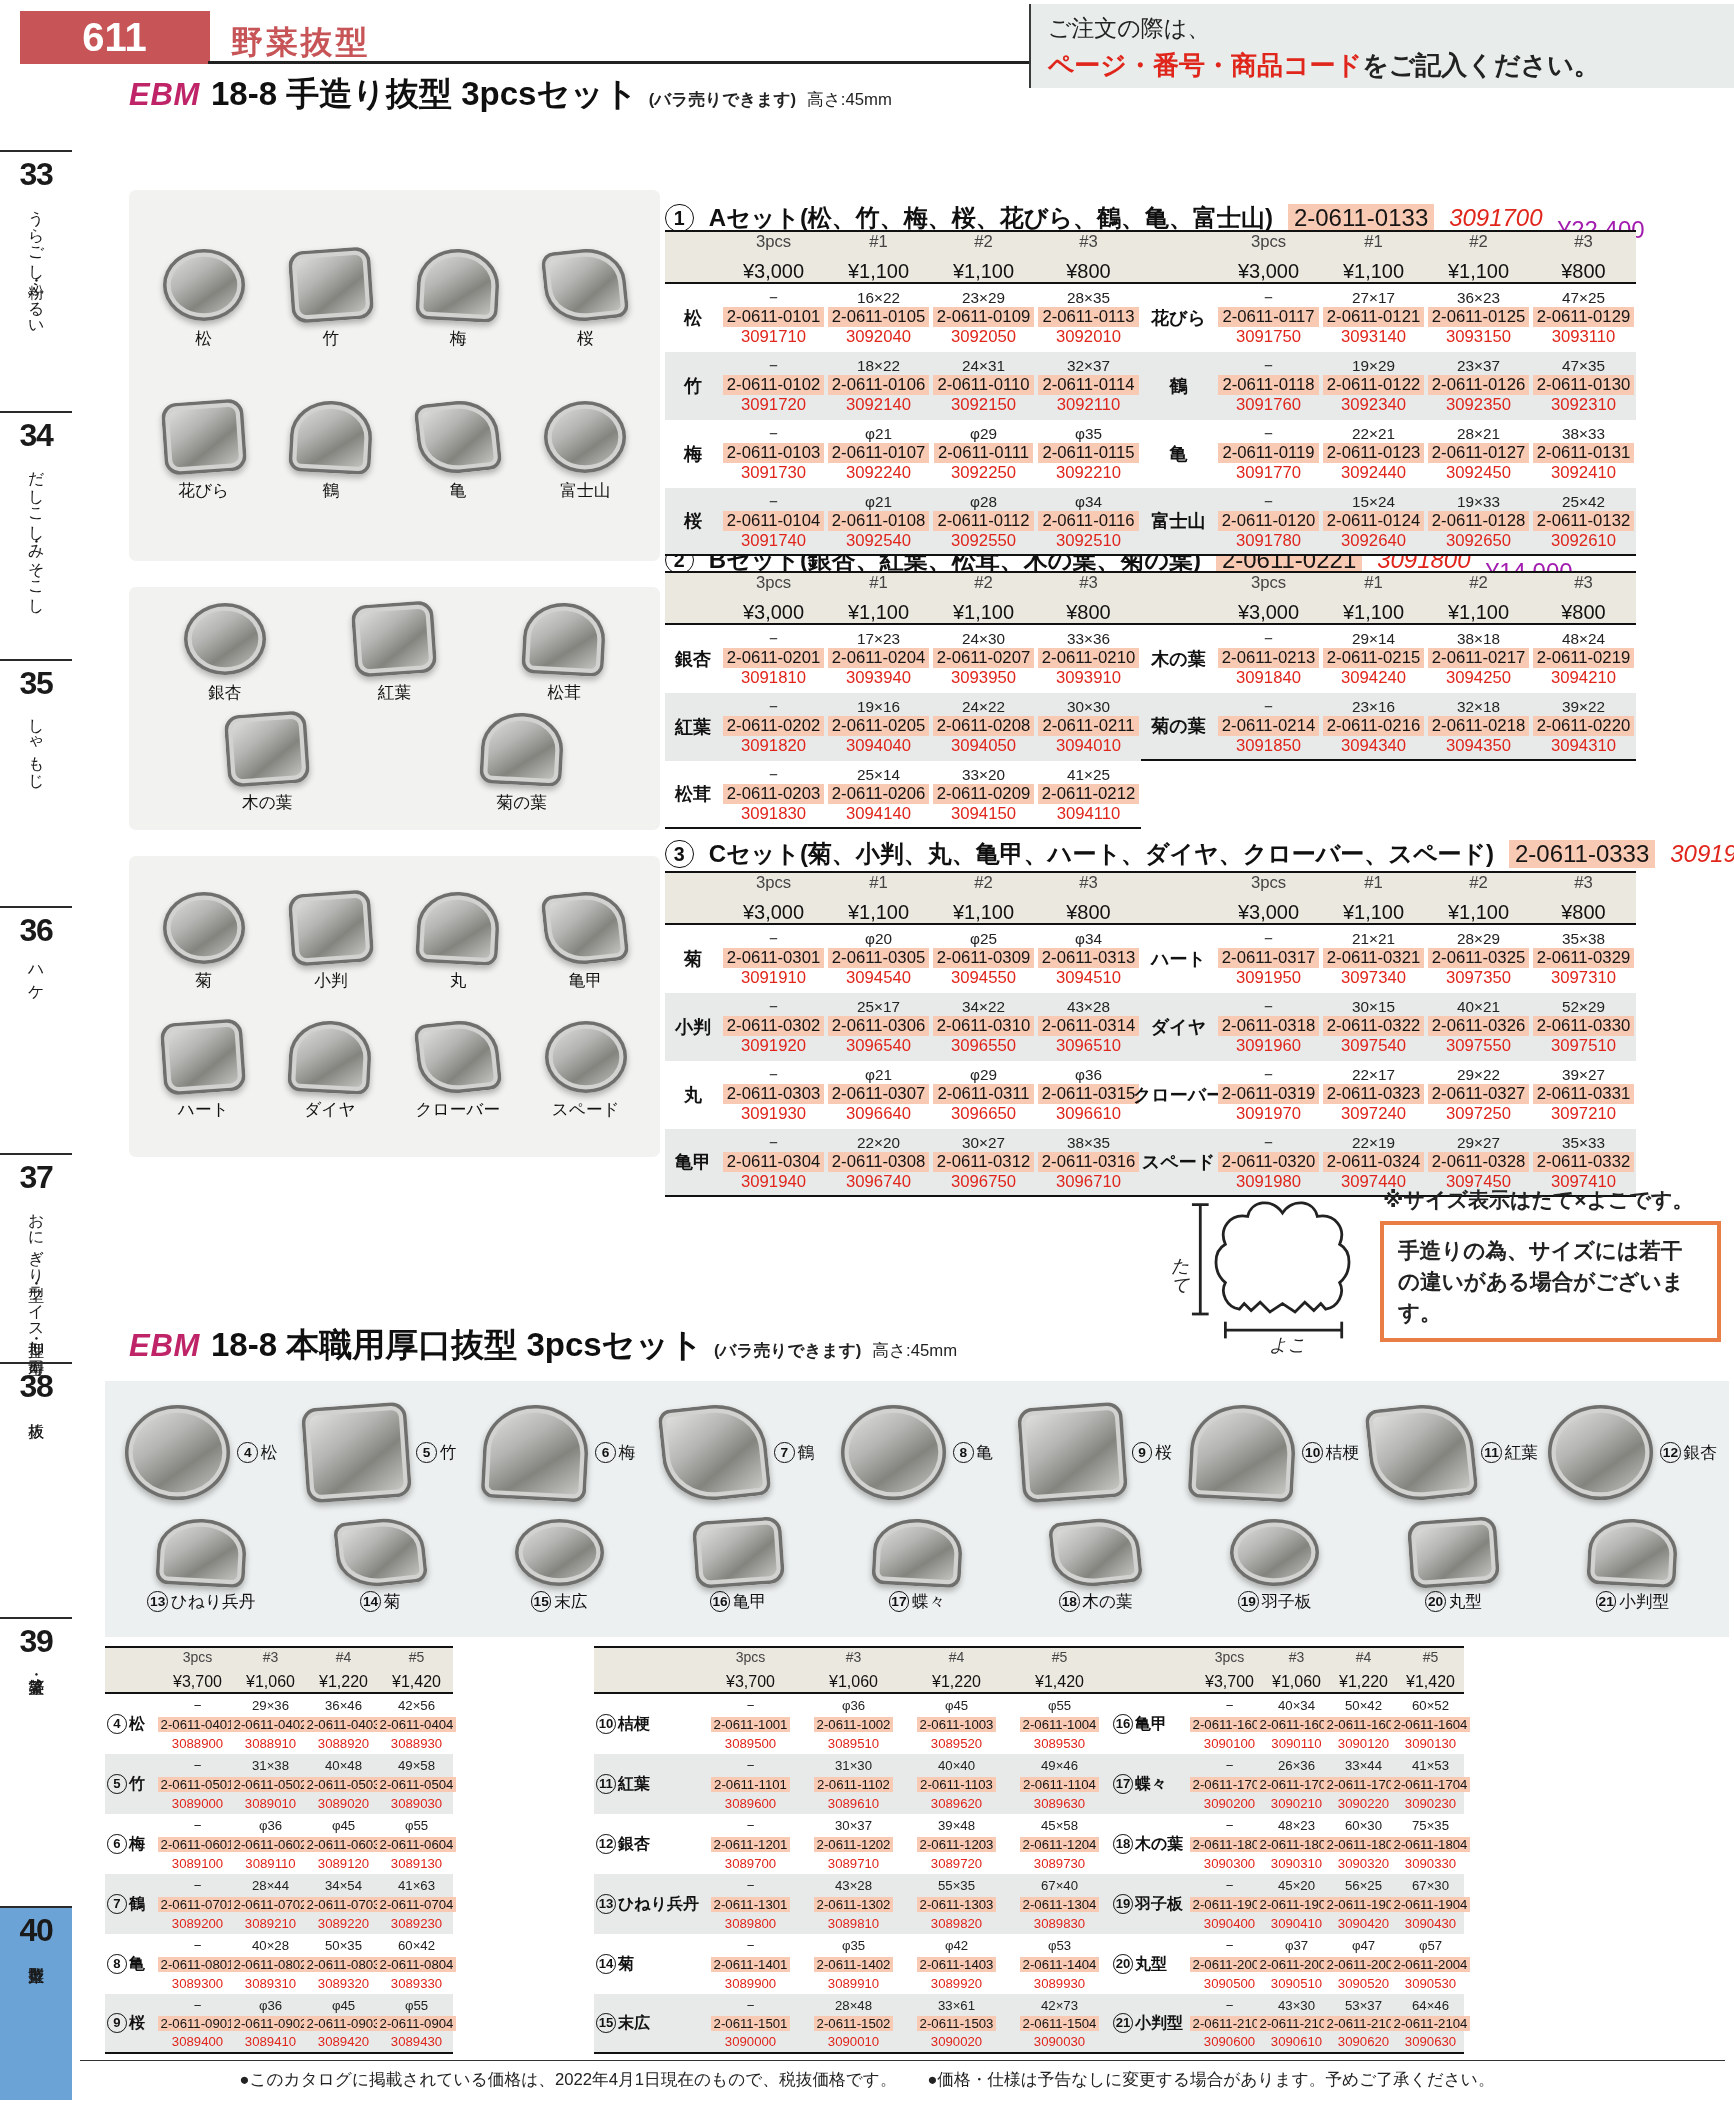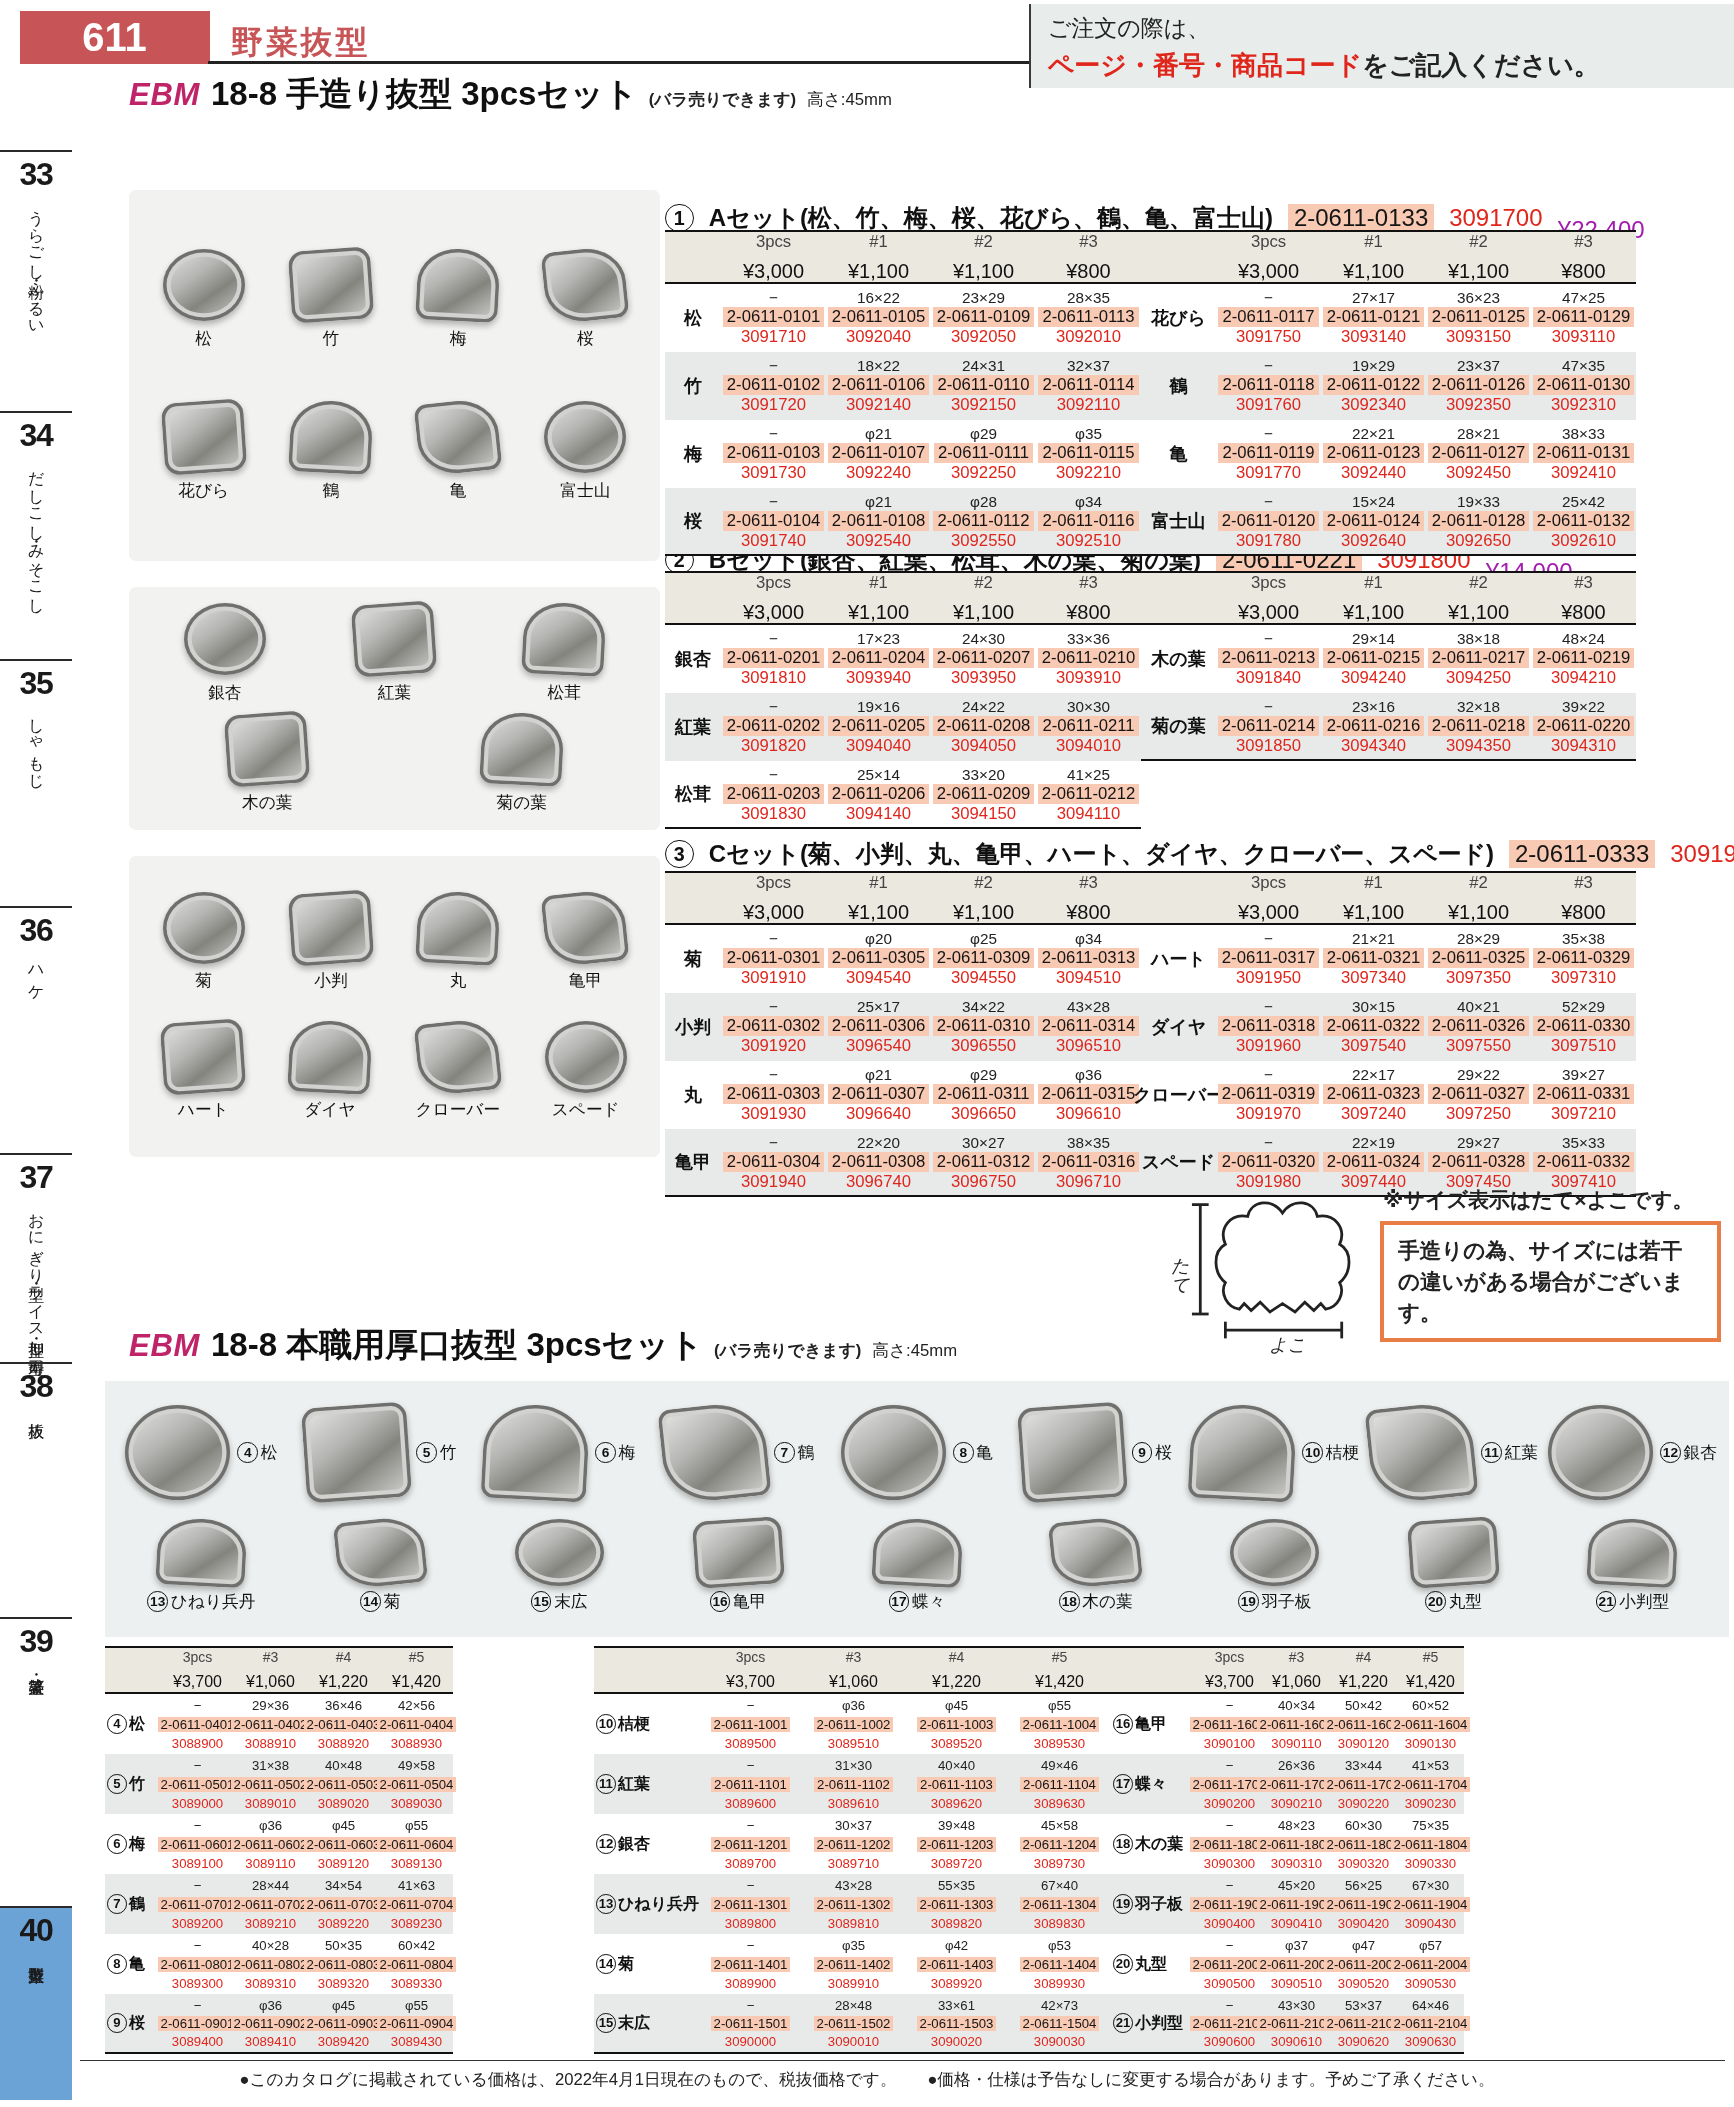--- a/index.html
+++ b/index.html
@@ -45,21 +45,21 @@
   .v1{border-radius:15.3px;transform:rotate(-4deg);}
   .v2{border-radius:50% 50% 12.5px 12.5px;transform:rotate(3deg);}
   .v3{border-radius:12.5px 50% 12.5px 50%;transform:rotate(-6deg);}
 
   
   .set-head{position:absolute;display:flex;align-items:center;gap:15.3px;white-space:nowrap;font-size:24px;}
   .set-head .t{font-weight:bold;color:#101010;}
   .circ{display:inline-flex;align-items:center;justify-content:center;border:1.4px solid currentColor;
         border-radius:50%;width:1.35em;height:1.35em;font-size:.82em;font-weight:bold;flex:0 0 auto;}
   .chip{background:#f8c9b3;padding:0 5.6px;color:#151515;white-space:nowrap;}
-  .jan{color:#e0251b;}
+  .jan{color:#e0251b;font-style:italic;}
   .price{color:#a21caf;margin-top:24px;}
 
   
   .gtable{position:absolute;display:grid;border-top:2.8px solid #111;}
   .t-top{grid-template-columns:56px repeat(4,105px) 75px repeat(4,105px);}
   .bt-left{grid-template-columns:56px repeat(4,73px);}
   .bt-mid{grid-template-columns:105px repeat(4,103px);}
   .bt-right{grid-template-columns:85px repeat(4,67px);}
   .cell{box-sizing:border-box;display:flex;flex-direction:column;align-items:center;justify-content:center;min-width:0;}
   .head{background:#ebe8df;border-bottom:2.8px solid #111;height:52px;}

